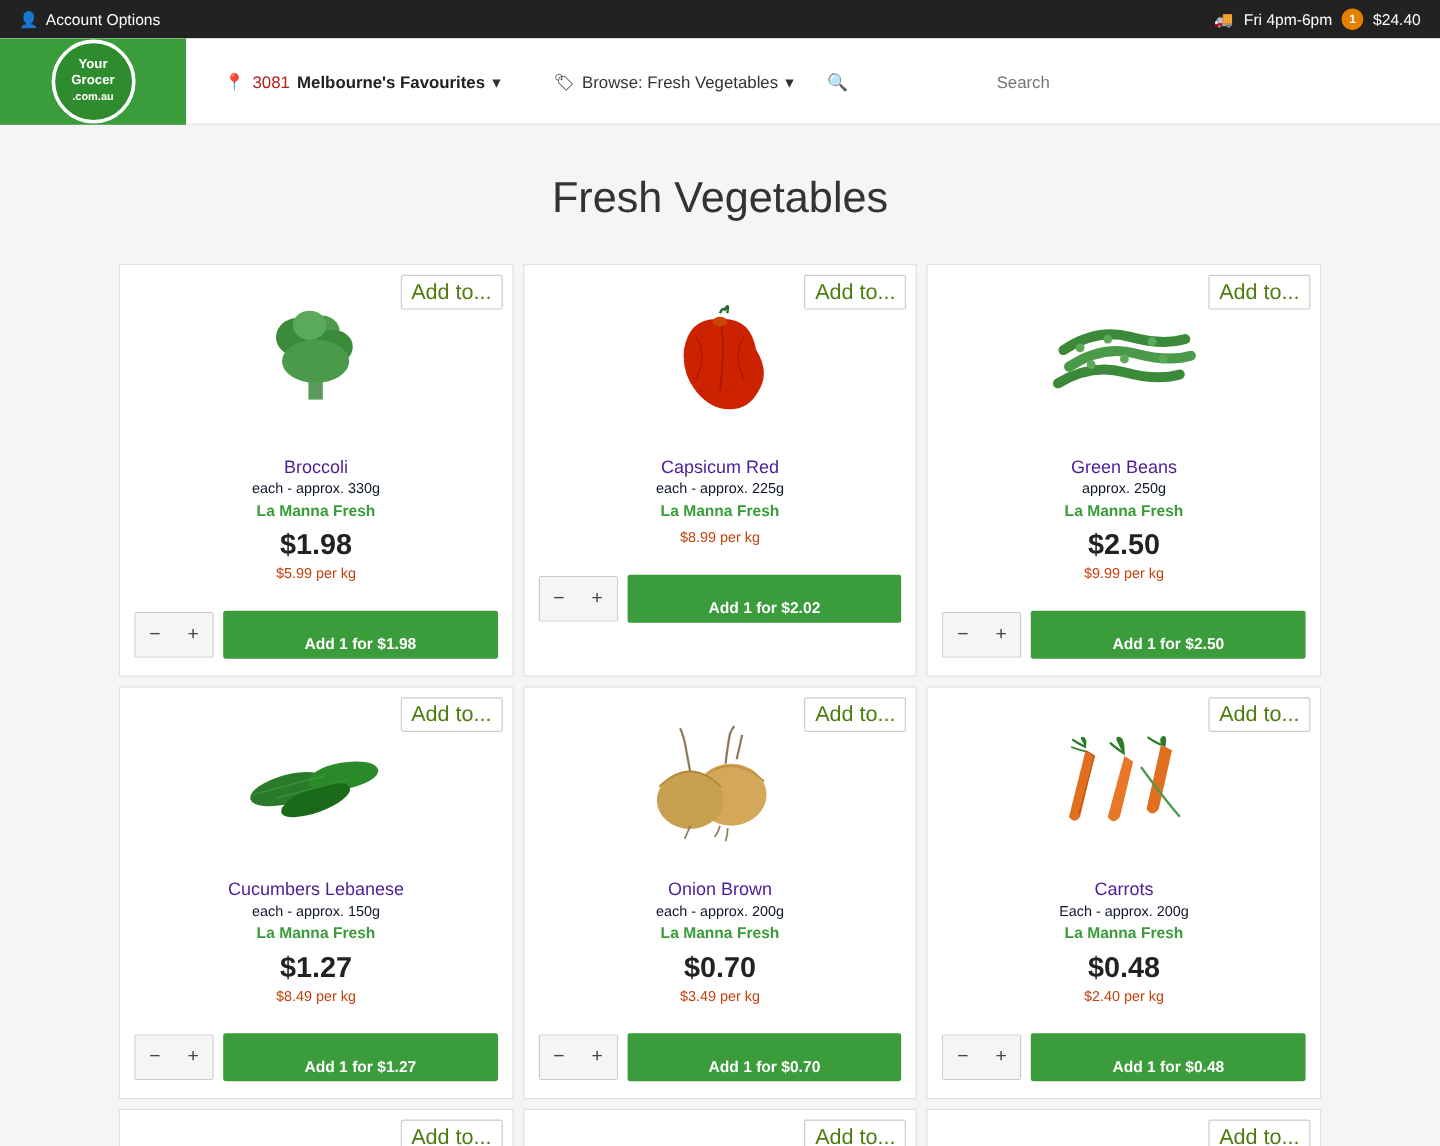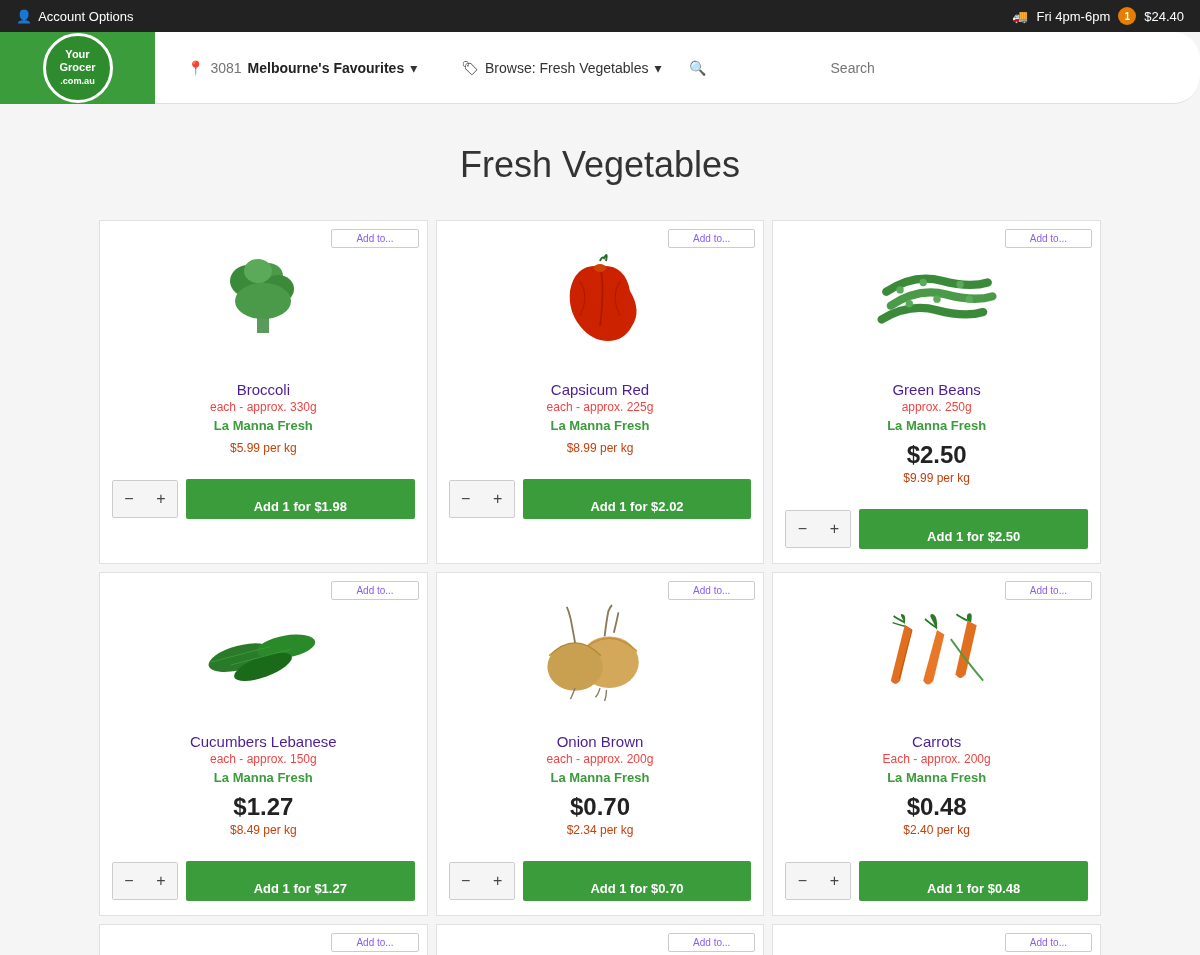--- a/index.html
+++ b/index.html
@@ -27,21 +27,20 @@
       font-size: 10px; font-weight: bold;
     }
 
     
     .header {
       background: #fff;
       height: 72px;
       display: flex;
       align-items: center;
       border-bottom: 1px solid #e0e0e0;
-      border-radius: 27px;
     }
     .logo-area {
       background: #3a9c3a;
       width: 155px;
       height: 72px;
       display: flex;
       align-items: center;
       justify-content: center;
       flex-shrink: 0;
     }
@@ -55,21 +54,21 @@
       line-height: 1.2;
     }
     .nav-area {
       display: flex; align-items: center; gap: 0; padding: 0 20px;
       flex: 1;
     }
     .nav-item {
       display: flex; align-items: center; gap: 6px;
       font-size: 14px; color: #333; cursor: pointer; padding: 0 12px;
     }
-    .nav-item .loc-num { color: #737373; }
+    .nav-item .loc-num { color: #b91c1c; }
     .nav-item .loc-name { font-weight: bold; color: #222; }
     .nav-divider { color: #ccc; margin: 0 4px; }
     .search-area {
       display: flex; align-items: center; gap: 8px;
       color: #aaa; font-size: 14px; flex: 1;
     }
 
     
     .page-title-area {
       text-align: center;
@@ -98,23 +97,23 @@
       padding: 0;
       position: relative;
       min-height: 320px;
     }
 
     .add-to-btn {
       position: absolute;
       top: 8px; right: 8px;
       background: #fff;
       border: 1px solid #ccc;
-      color: #8b5cf6;
-      font-size: 10px;
-      padding: 3px 24px;
+      color: #4d7c0f;
+      font-size: 18px;
+      padding: 3px 8px;
       cursor: pointer;
       border-radius: 2px;
     }
 
     .product-image-area {
       display: flex;
       align-items: center;
       justify-content: center;
       height: 160px;
       padding: 16px;
@@ -133,21 +132,21 @@
 
     .product-name {
       font-size: 15px;
       font-weight: normal;
       color: #4c1d95;
       margin-bottom: 2px;
     }
 
     .product-weight {
       font-size: 12px;
-      color: #ef4444;
+      color: #0f172a;
       margin-bottom: 4px;
     }
 
     .product-supplier {
       font-size: 13px;
       color: #3a9c3a;
       font-weight: bold;
       margin-bottom: 8px;
     }
 
@@ -269,20 +268,21 @@
         <rect x="44" y="52" width="12" height="30" fill="#5a9a5a"></rect>
         <ellipse cx="50" cy="50" rx="28" ry="18" fill="#4a9a4a"></ellipse>
       </svg>
       </div>
     </div>
 
     <div class="product-info">
       <div class="product-name">Broccoli</div>
       <div class="product-weight">each - approx. 330g</div>
       <div class="product-supplier">La Manna Fresh</div>
+      <div class="product-price">$1.98</div>
       <div class="product-per-kg">$5.99 per kg</div>
     </div>
     <div class="product-actions">
       <div class="qty-controls">
         <button class="qty-btn">−</button>
         <button class="qty-btn">+</button>
       </div>
       <button class="add-cart-btn">Add 1 for $1.98</button>
     </div>
 
@@ -402,21 +402,21 @@
         <path d="M38 98 Q35 106 33 110" stroke="#8a7a5a" stroke-width="1.5" fill="none"></path>
       </svg>
       </div>
     </div>
 
     <div class="product-info">
       <div class="product-name">Onion Brown</div>
       <div class="product-weight">each - approx. 200g</div>
       <div class="product-supplier">La Manna Fresh</div>
       <div class="product-price">$0.70</div>
-      <div class="product-per-kg">$2.34 per kg</div>
+      <div class="product-per-kg">$3.49 per kg</div>
     </div>
     <div class="product-actions">
       <div class="qty-controls">
         <button class="qty-btn">−</button>
         <button class="qty-btn">+</button>
       </div>
       <button class="add-cart-btn">Add 1 for $0.70</button>
     </div>
 
   </div>

